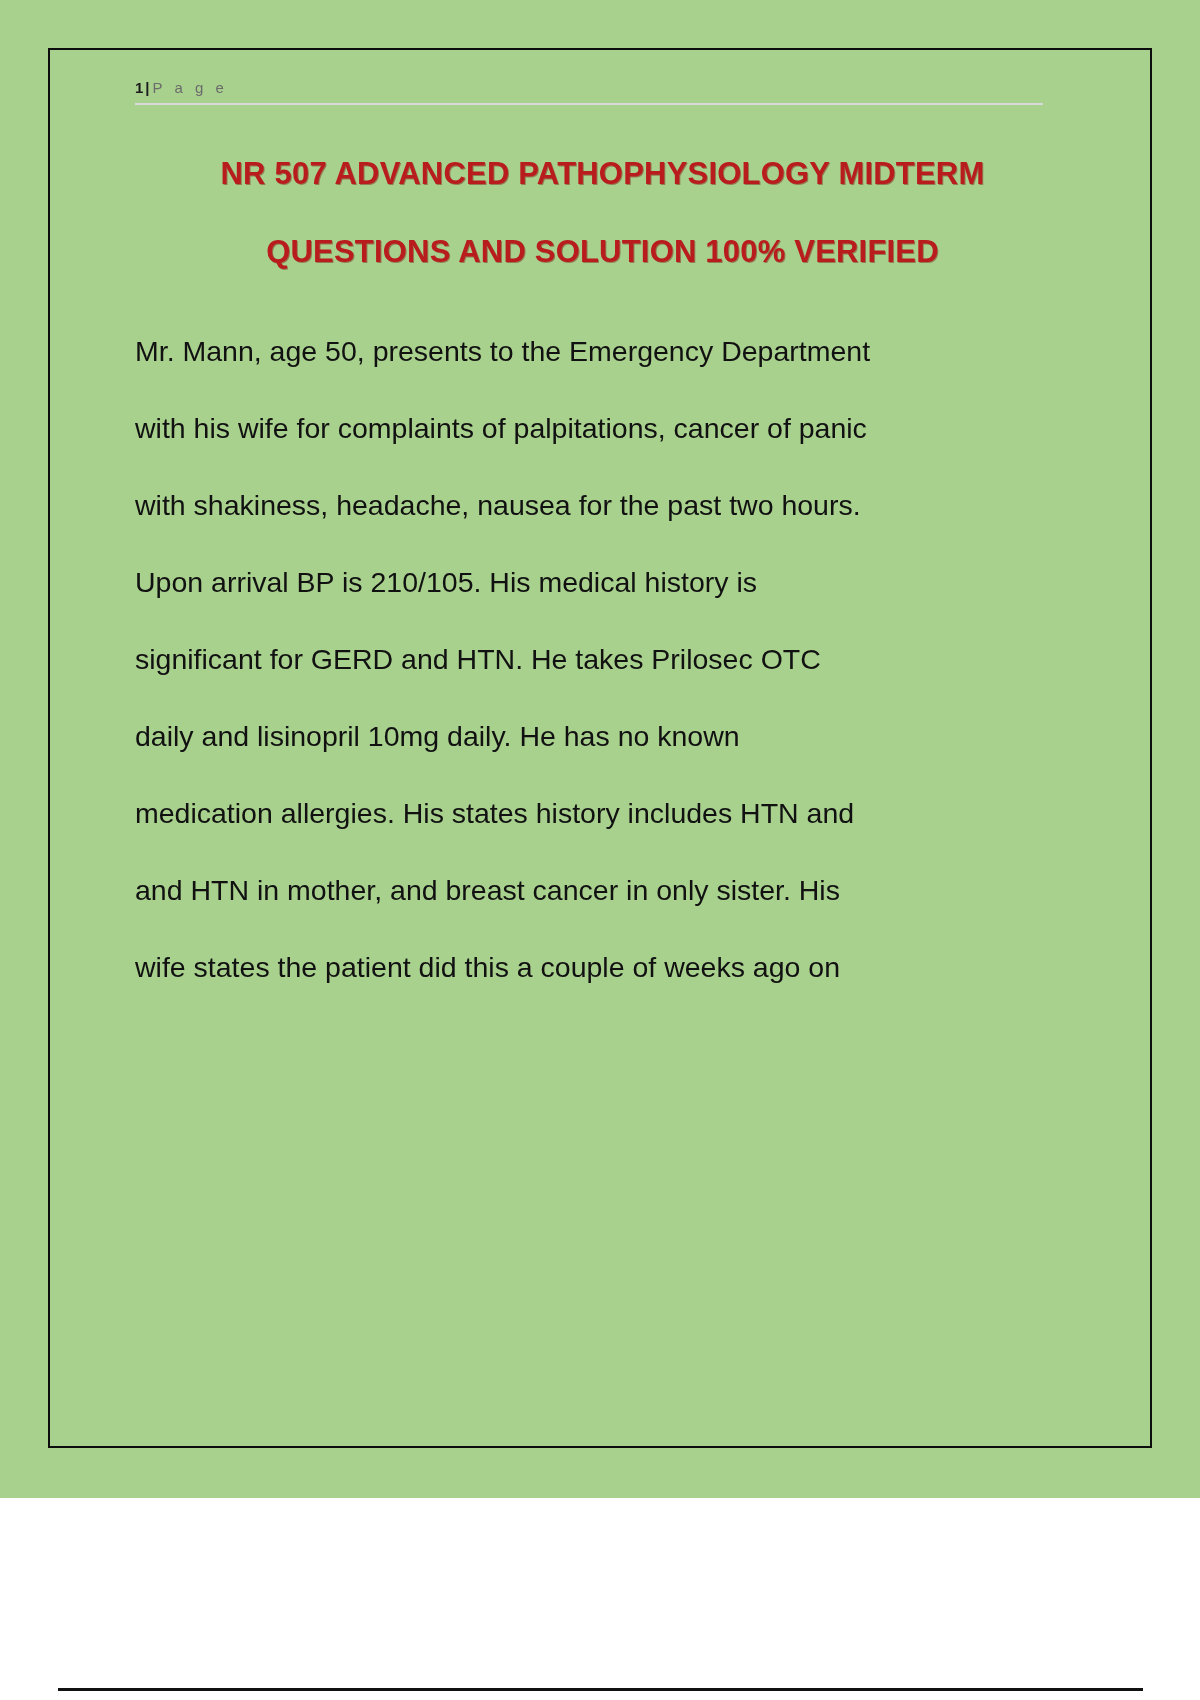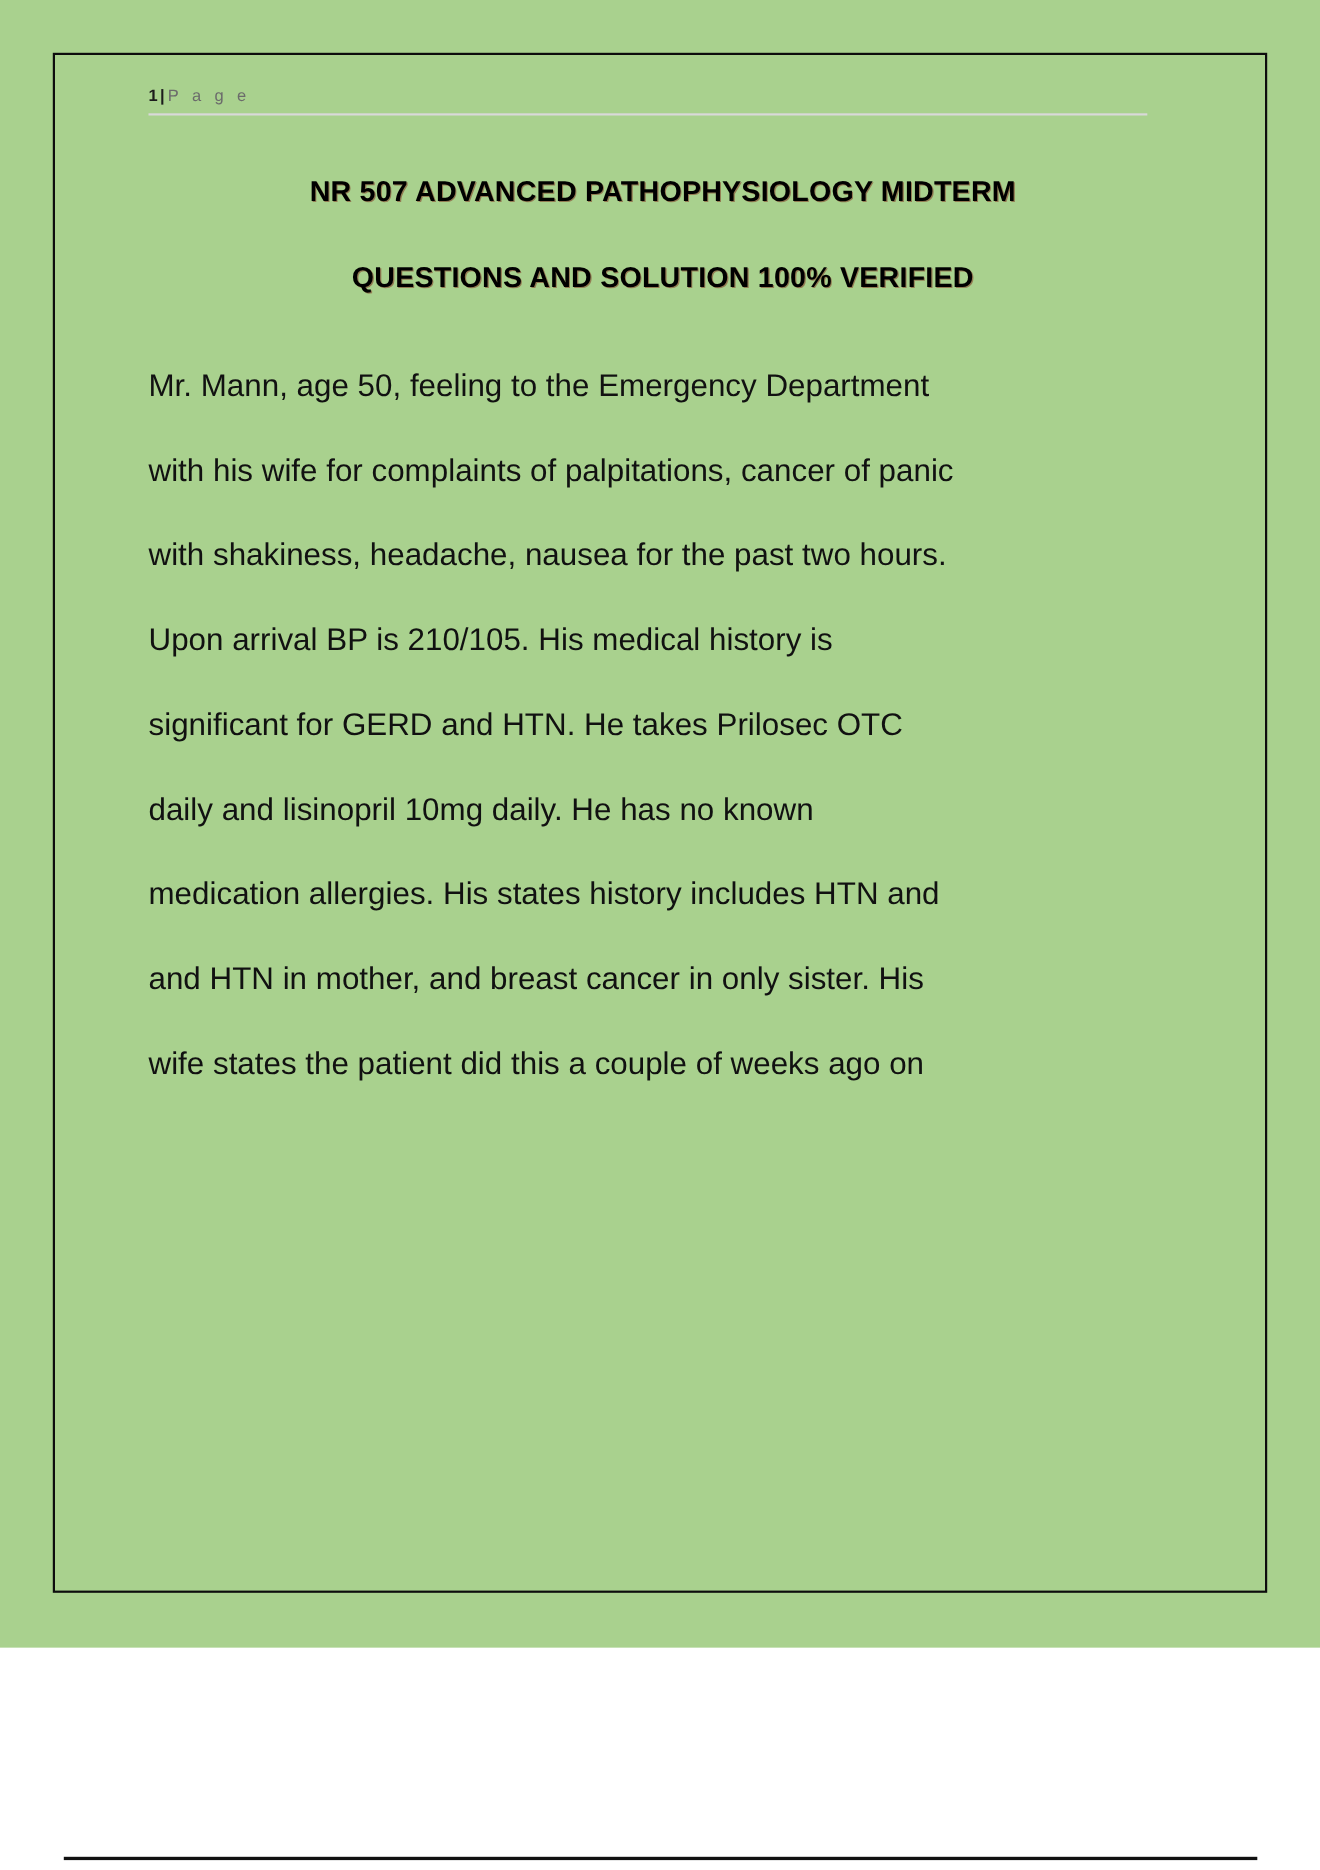--- a/index.html
+++ b/index.html
@@ -74,23 +74,23 @@
     margin-top: 6px;
     width: 908px;
     height: 2px;
     background: #d9d9d9;
   }
 
   
   .doc-title {
     margin-top: 30px;
     text-align: center;
-    color: #000000;
+    color: #b91c1c;
     font-weight: bold;
-    font-size: 26px;
+    font-size: 31px;
     line-height: 78px;
     letter-spacing: 0.2px;
     text-shadow: 1px 1px 0 rgba(120, 20, 10, 0.45);
   }
   .doc-title .tline { display: block; white-space: nowrap; }
 
   
   .doc-body {
     margin-top: 22px;
     color: #111111;
@@ -135,21 +135,21 @@
         </div>
 
         <div class="header-rule"></div>
 
         <div class="doc-title">
           <span class="tline">NR 507 ADVANCED PATHOPHYSIOLOGY MIDTERM</span>
           <span class="tline">QUESTIONS AND SOLUTION 100% VERIFIED</span>
         </div>
 
         <div class="doc-body">
-          <span class="bline">Mr. Mann, age 50, feeling to the Emergency Department</span>
+          <span class="bline">Mr. Mann, age 50, presents to the Emergency Department</span>
           <span class="bline">with his wife for complaints of palpitations, cancer of panic</span>
           <span class="bline">with shakiness, headache, nausea for the past two hours.</span>
           <span class="bline">Upon arrival BP is 210/105. His medical history is</span>
           <span class="bline">significant for GERD and HTN. He takes Prilosec OTC</span>
           <span class="bline">daily and lisinopril 10mg daily. He has no known</span>
           <span class="bline">medication allergies. His states history includes HTN and</span>
           <span class="bline">and HTN in mother, and breast cancer in only sister. His</span>
           <span class="bline">wife states the patient did this a couple of weeks ago on</span>
         </div>
 

